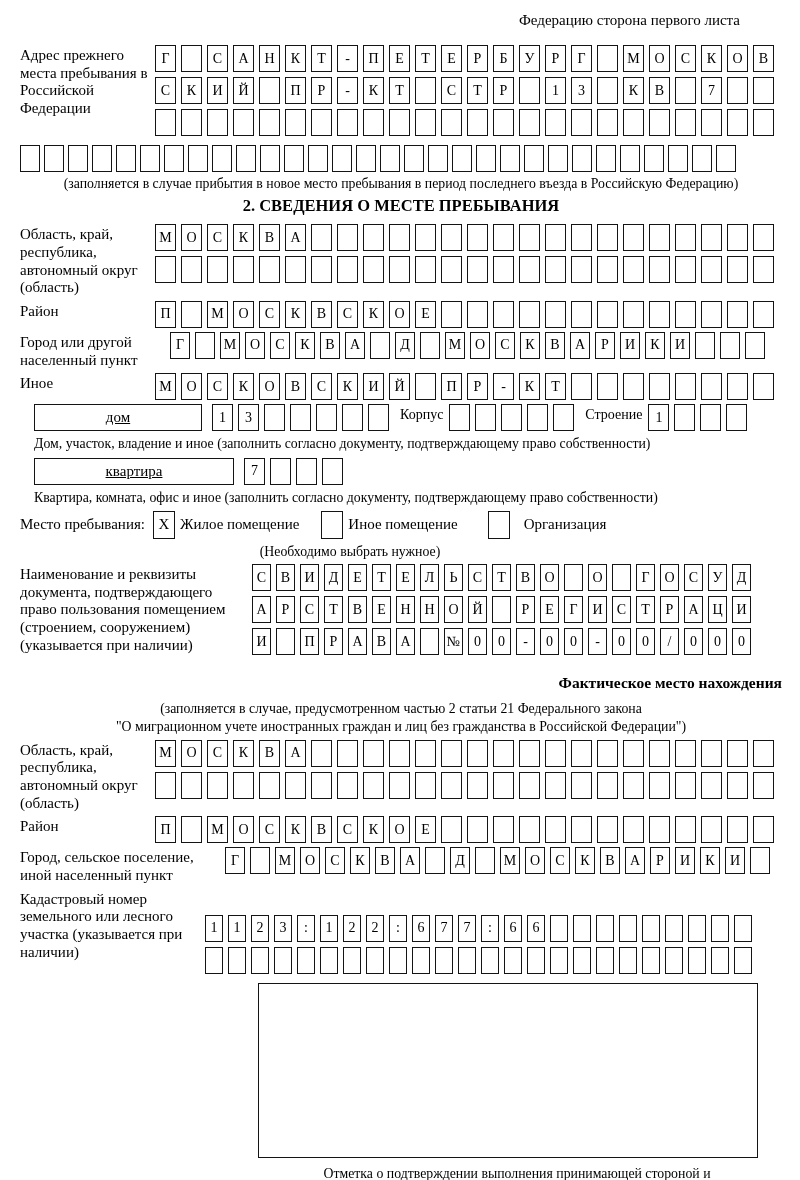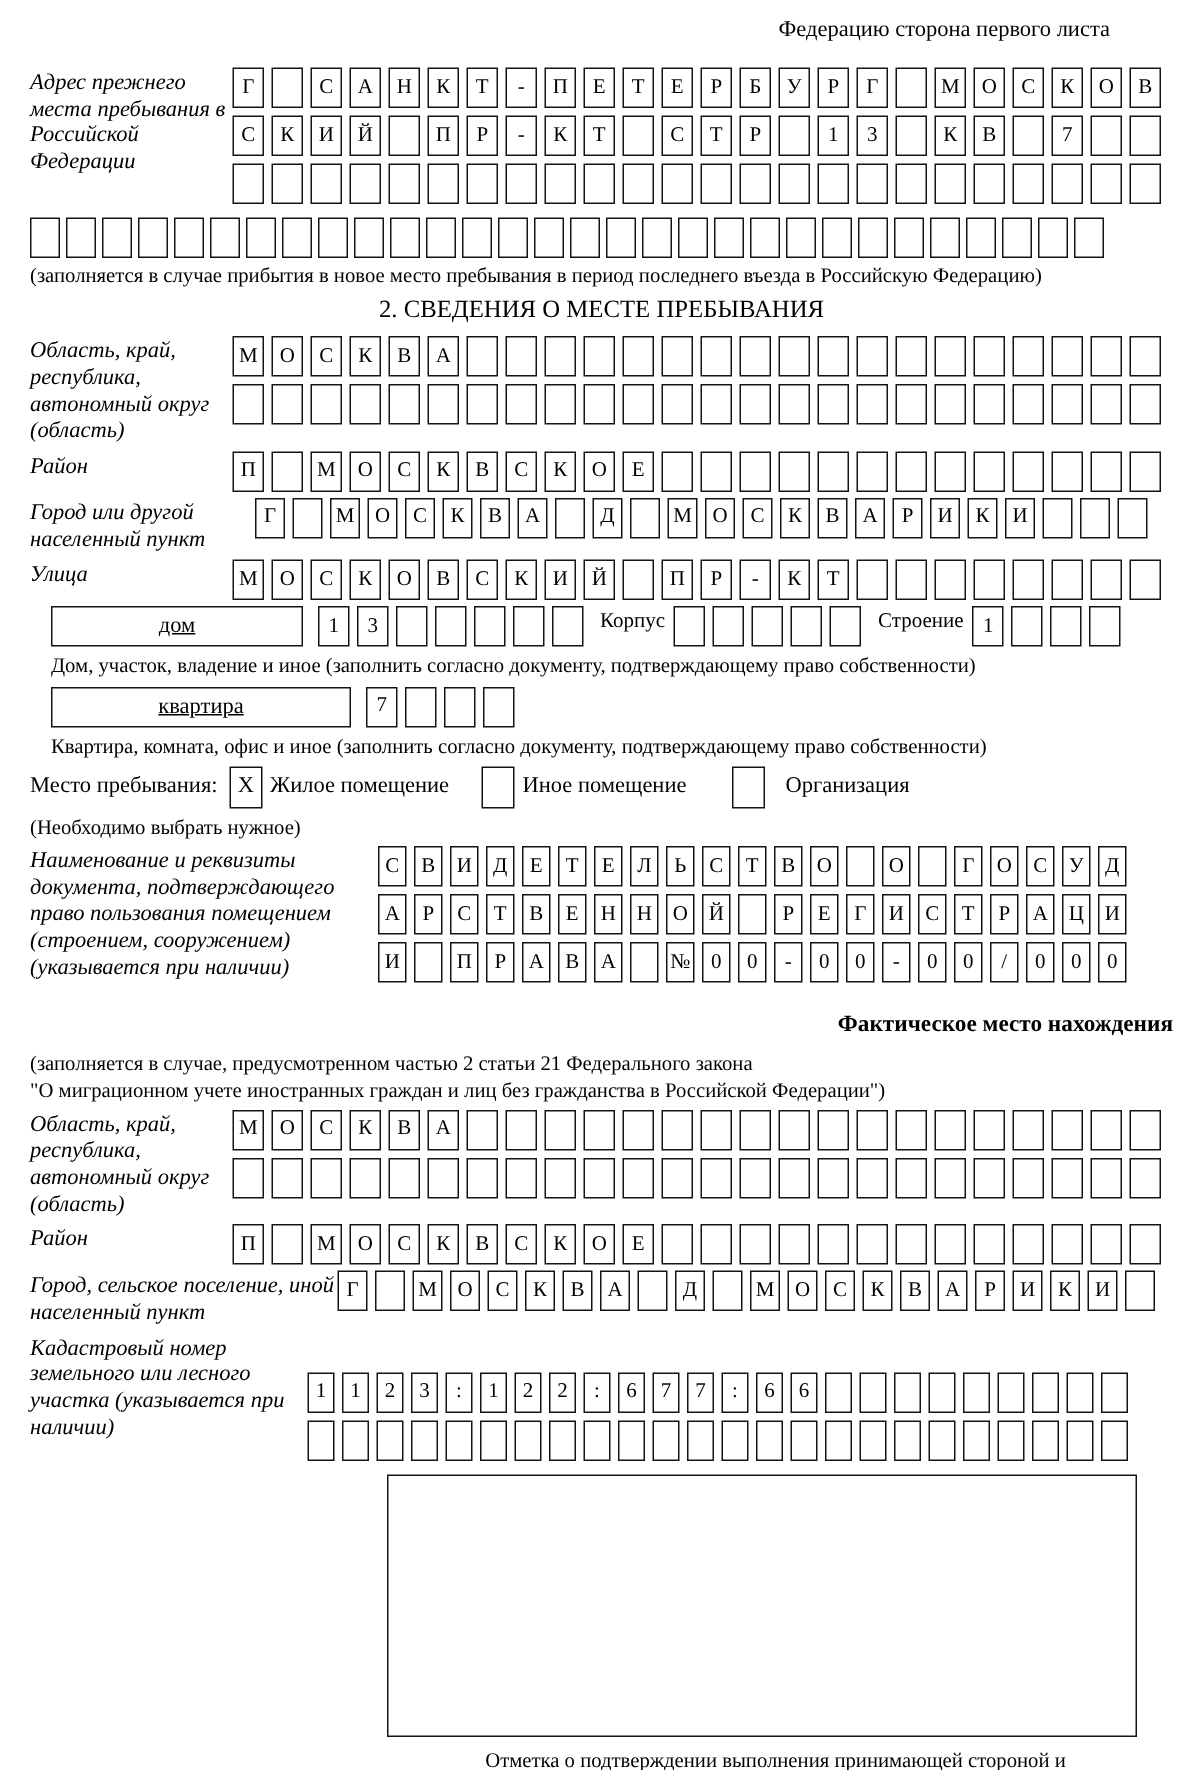--- a/index.html
+++ b/index.html
@@ -1,33 +1,33 @@
 <!DOCTYPE html>
 <html><head>
 <meta charset="utf-8">
 <style>
   html,body{margin:0;padding:0;background:#fff;color:#000;}
   body{width:800px;height:1180px;font-family:"Liberation Serif","DejaVu Serif",serif;font-size:15px;overflow:hidden;}
   .page{padding:12px 18px 0 20px;box-sizing:border-box;width:800px;}
   .corner{ text-align:right;padding-right:42px;font-size:15px;margin-bottom:16px;}
   .row{display:flex;align-items:flex-start;margin-bottom:4px;}
-  .lbl{flex-shrink:0;line-height:1.18;font-size:15px;padding-top:2px;font-style:italic;}
+  .lbl{flex-shrink:0;line-height:1.18;font-size:15px;padding-top:2px;}
   .col{display:flex;flex-direction:column;}
   .col .cells{margin-bottom:5px;}
   .cells{display:flex;flex-wrap:nowrap;}
   .cell{box-sizing:border-box;flex-shrink:0;width:21px;height:27px;border:1.5px solid #141414;margin-right:5px;
         display:flex;align-items:center;justify-content:center;font-size:14px;line-height:1;background:#fff;}
   .cells.sm  .cell{width:20px;margin-right:4px;}
   .cells.doc .cell{width:19px;margin-right:5px;}
   .cells.cad .cell{width:18px;margin-right:5px;}
   .cells.c25 .cell{width:20px;margin-right:5px;}
   .cell.cb{width:22px;height:28px;font-size:15px;}
-  .caption{text-align:left;font-size:13.8px;line-height:1.25;margin-bottom:4px;}
+  .caption{text-align:center;font-size:13.8px;line-height:1.25;margin-bottom:4px;}
   .caption-left{font-size:13.8px;line-height:1.25;margin:0 0 5px 14px;}
-  .sec-title{text-align:center;font-weight:normal;font-size:16.5px;margin:2px 0 8px 0;}
+  .sec-title{text-align:center;font-weight:bold;font-size:16.5px;margin:2px 0 8px 0;}
   .sub-title{text-align:right;font-weight:bold;font-size:15.5px;margin:14px 0 8px 0;}
   .named-box{box-sizing:border-box;border:1.5px solid #141414;height:27px;display:flex;align-items:center;justify-content:center;font-size:15px;flex-shrink:0;text-decoration:underline;}
   .inline-lbl{font-size:14px;padding:3px 6px 0 6px;flex-shrink:0;white-space:nowrap;}
   .stay-lbl{font-size:15px;padding-top:5px;white-space:nowrap;}
   .stamp-box{box-sizing:border-box;margin:4px 0 6px 238px;width:500px;height:175px;border:1.5px solid #141414;}
   .stamp-caption{margin-left:262px;width:470px;text-align:center;font-size:13.8px;line-height:1.4;}
 </style>
 </head>
 <body>
 
@@ -266,21 +266,21 @@
         <span class="cell">И</span>
         <span class="cell">К</span>
         <span class="cell">И</span>
         <span class="cell"></span>
         <span class="cell"></span>
         <span class="cell"></span>
       </div>
   </div>
 
   <div class="row">
-    <div class="lbl" style="width:135px">Улица</div>
+    <div class="lbl" style="width:135px">Иное</div>
     <div class="cells">
         <span class="cell">М</span>
         <span class="cell">О</span>
         <span class="cell">С</span>
         <span class="cell">К</span>
         <span class="cell">О</span>
         <span class="cell">В</span>
         <span class="cell">С</span>
         <span class="cell">К</span>
         <span class="cell">И</span>

